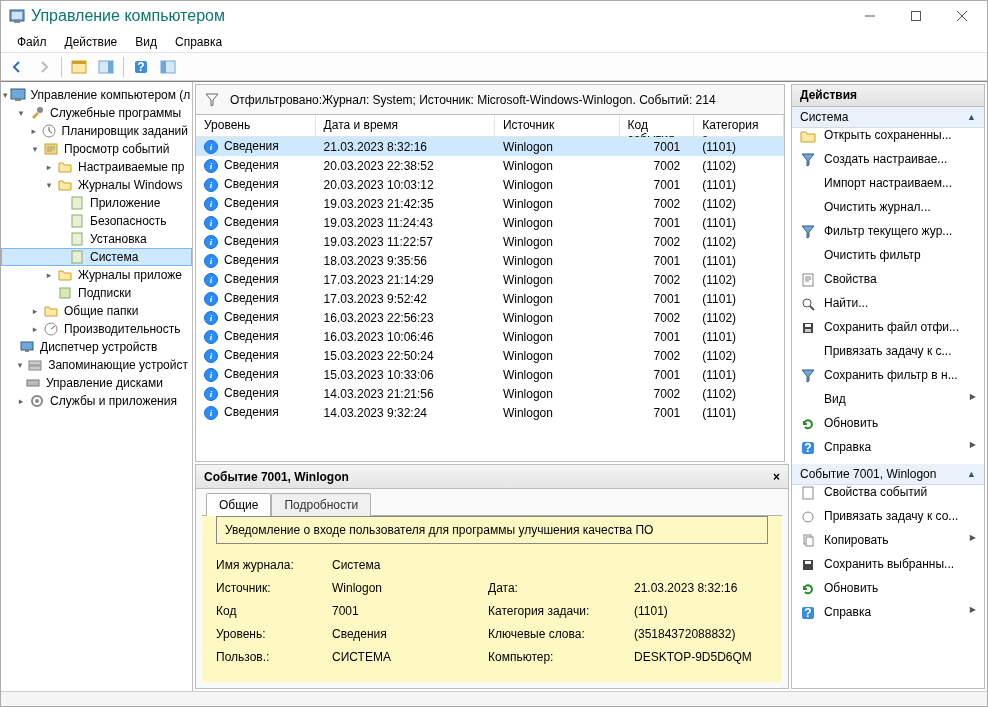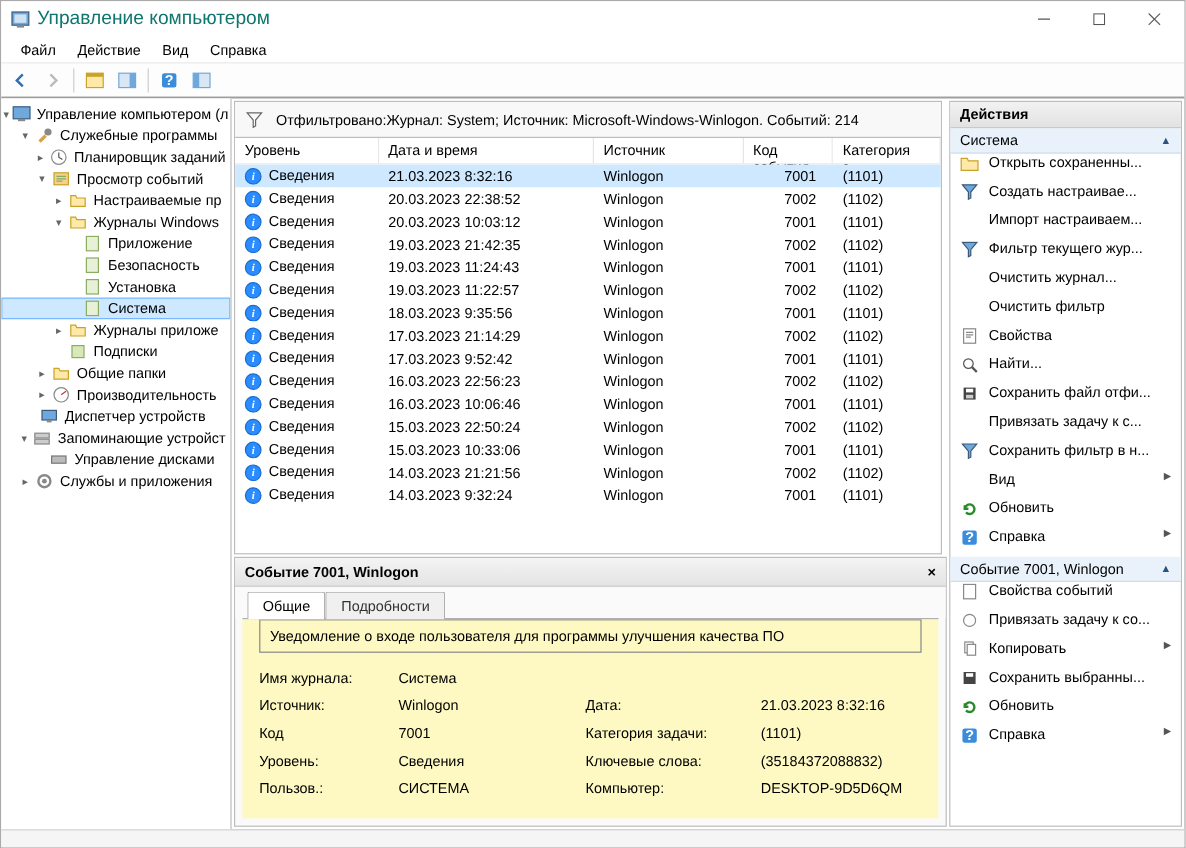--- a/index.html
+++ b/index.html
@@ -254,40 +254,40 @@
     <div class="tree-row" style="padding-left:28px">
         <span class="tw">▸</span>
         <span class="tree-icon">
           <svg width="16" height="16">
             <circle cx="8" cy="8" r="6" fill="#fff" stroke="#888"></circle>
             <path d="M8 8 L12 5" stroke="#c33"></path>
           </svg>
         </span>
         <span>Производительность</span>
       </div>
-    <div class="tree-row" style="padding-left:32px">
+    <div class="tree-row" style="padding-left:18px">
         <span class="tree-icon">
           <svg width="16" height="16">
             <rect x="2" y="3" width="12" height="8" fill="#6fa8dc" stroke="#3b5a7a"></rect>
             <rect x="6" y="11" width="4" height="2" fill="#888"></rect>
           </svg>
         </span>
         <span>Диспетчер устройств</span>
       </div>
     <div class="tree-row" style="padding-left:14px">
         <span class="tw">▾</span>
         <span class="tree-icon">
           <svg width="16" height="16">
             <rect x="2" y="4" width="12" height="4" fill="#ccc" stroke="#888"></rect>
             <rect x="2" y="9" width="12" height="4" fill="#ccc" stroke="#888"></rect>
           </svg>
         </span>
         <span>Запоминающие устройст</span>
       </div>
-    <div class="tree-row" style="padding-left:40px">
+    <div class="tree-row" style="padding-left:24px">
         <span class="tree-icon">
           <svg width="16" height="16">
             <rect x="2" y="5" width="12" height="6" fill="#bbb" stroke="#777"></rect>
           </svg>
         </span>
         <span>Управление дисками</span>
       </div>
     <div class="tree-row" style="padding-left:14px">
         <span class="tw">▸</span>
         <span class="tree-icon">
@@ -482,30 +482,30 @@
             <path d="M1 1 h12 L8 7 v5 l-2 1 v-6 Z" fill="#6fa8dc" stroke="#3b5a7a"></path>
           </svg>
         </span>
         <span>Создать настраивае...</span>
       </div>
     <div class="aitem">
         <span class="aicon"></span>
         <span>Импорт настраиваем...</span>
       </div>
     <div class="aitem">
-        <span class="aicon">
-          <svg width="14" height="14">
-            <path d="M1 1 h12 L8 7 v5 l-2 1 v-6 Z" fill="#6fa8dc" stroke="#3b5a7a"></path>
-          </svg>
-        </span>
-        <span>Фильтр текущего жур...</span>
-      </div>
-    <div class="aitem">
         <span class="aicon"></span>
         <span>Очистить журнал...</span>
+      </div>
+    <div class="aitem">
+        <span class="aicon">
+          <svg width="14" height="14">
+            <path d="M1 1 h12 L8 7 v5 l-2 1 v-6 Z" fill="#6fa8dc" stroke="#3b5a7a"></path>
+          </svg>
+        </span>
+        <span>Фильтр текущего жур...</span>
       </div>
     <div class="aitem">
         <span class="aicon"></span>
         <span>Очистить фильтр</span>
       </div>
     <div class="aitem">
         <span class="aicon">
           <svg width="14" height="14">
             <rect x="2" y="1" width="10" height="12" fill="#fff" stroke="#888"></rect>
             <path d="M4 4h6M4 6h6M4 8h4" stroke="#888"></path>

